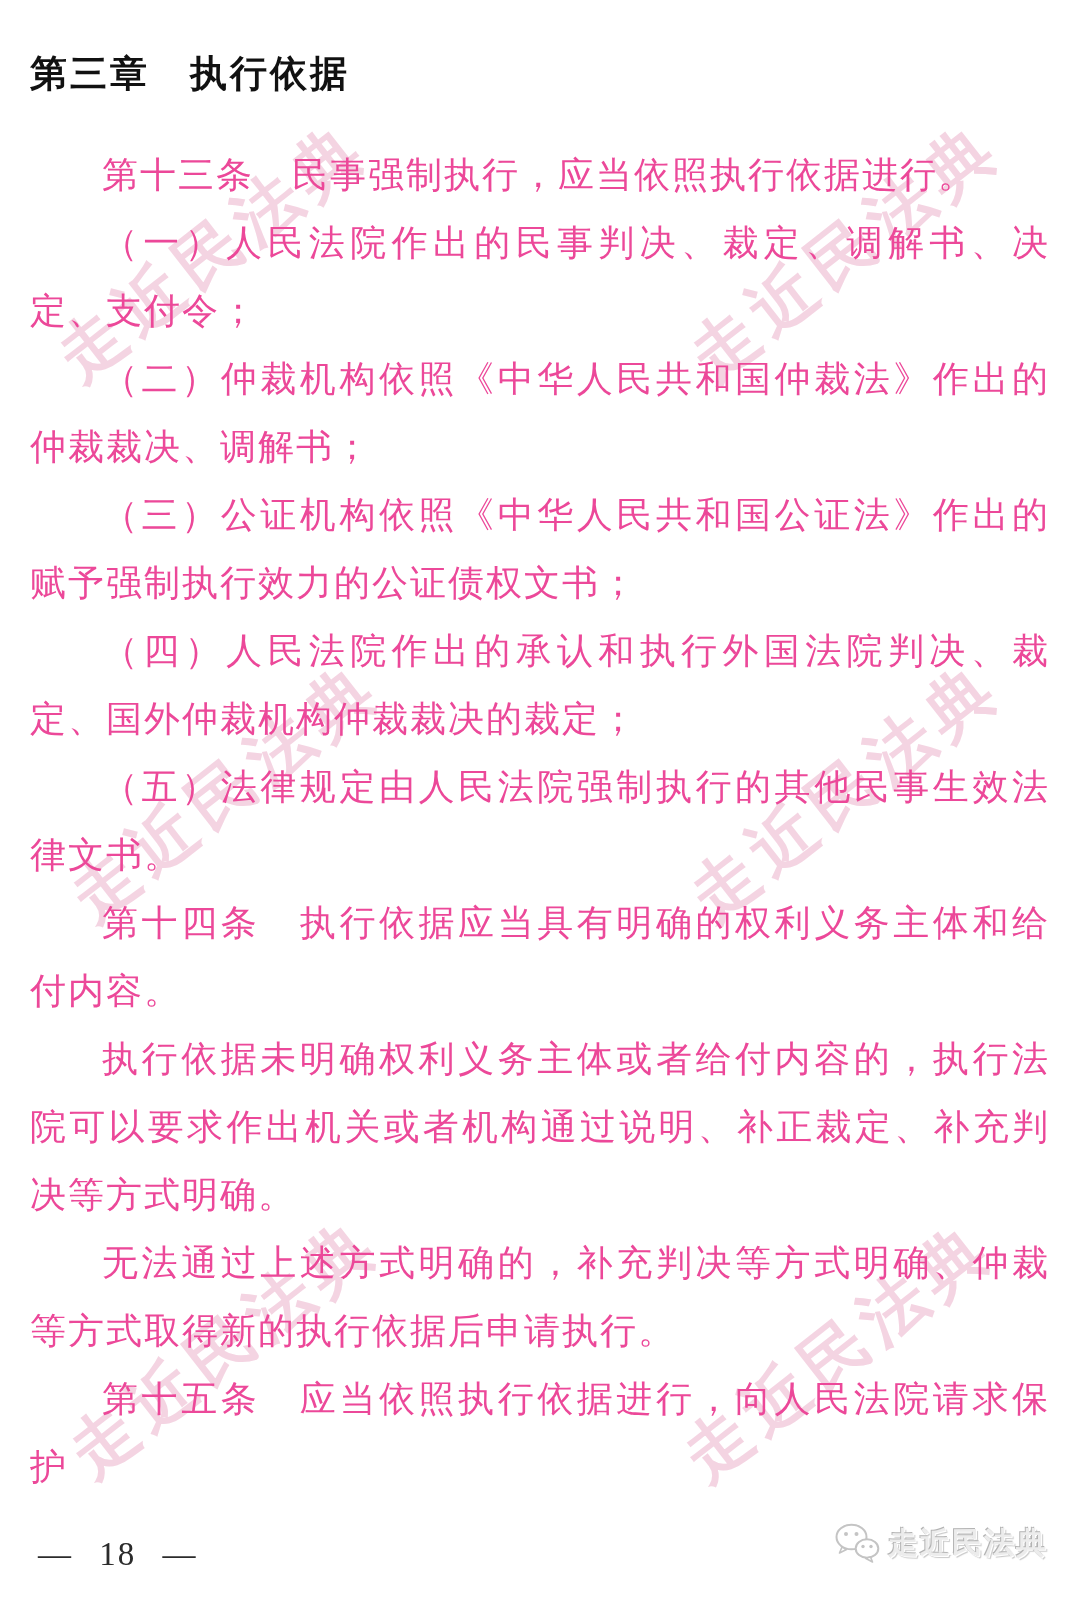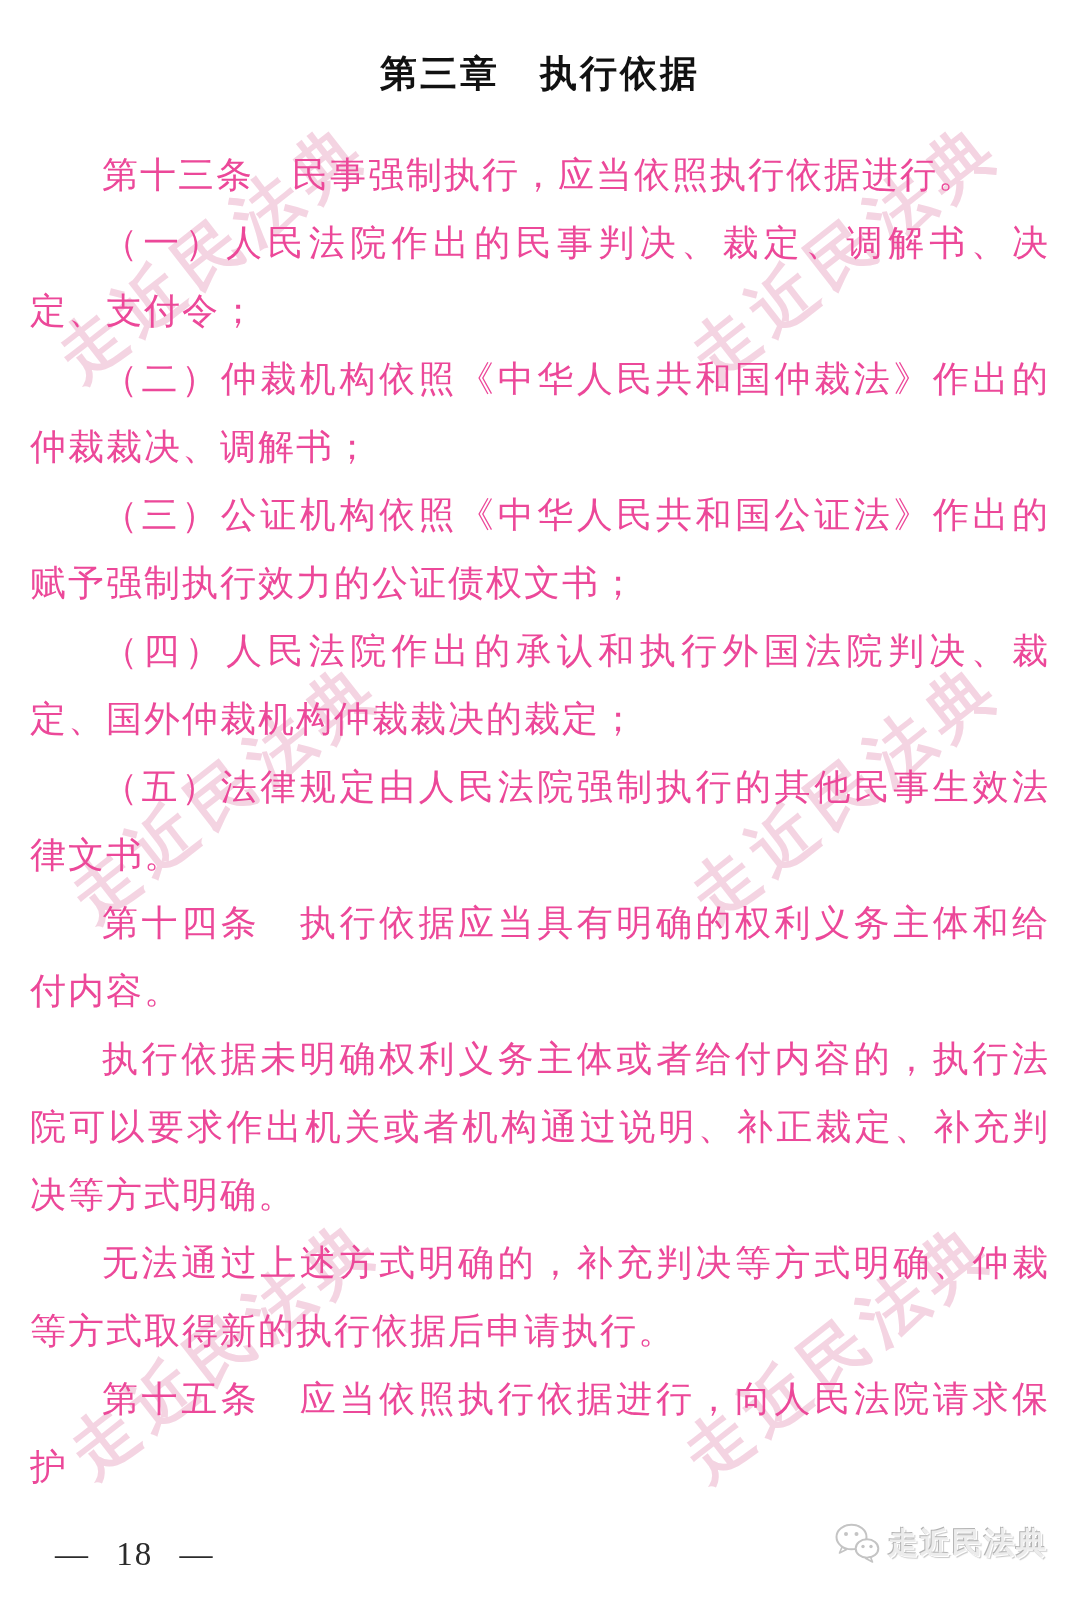--- a/index.html
+++ b/index.html
@@ -38,21 +38,21 @@
   .wm5 { left: 224px;  top: 1348px; }
   .wm6 { left: 838px;  top: 1352px; }
   
   .content {
     position: relative;
     z-index: 1;
     padding: 52px 30px 0 30px;
   }
   .title {
     margin: 0;
-    text-align: center;
+    text-align: left;
     font-family: "Liberation Sans", sans-serif;
     font-weight: bold;
     font-size: 37px;
     line-height: 44px;
     letter-spacing: 3px;
     color: #111111;
   }
   .body-text {
     margin-top: 45px;
   }
@@ -61,21 +61,21 @@
     font-size: 36px;
     line-height: 68px;
     letter-spacing: 2px;
     color: #ec4899;
     text-align: justify;
     text-indent: 72px;
   }
   
   .page-number {
     position: absolute;
-    left: 55px; top: 1536px;
+    left: 38px; top: 1536px;
     z-index: 1;
     font-family: "Liberation Serif", serif;
     font-size: 33px;
     color: #2b2b2b;
     letter-spacing: 2px;
     word-spacing: 16px;
   }
   .brand {
     position: absolute;
     right: 32px; top: 1522px;

